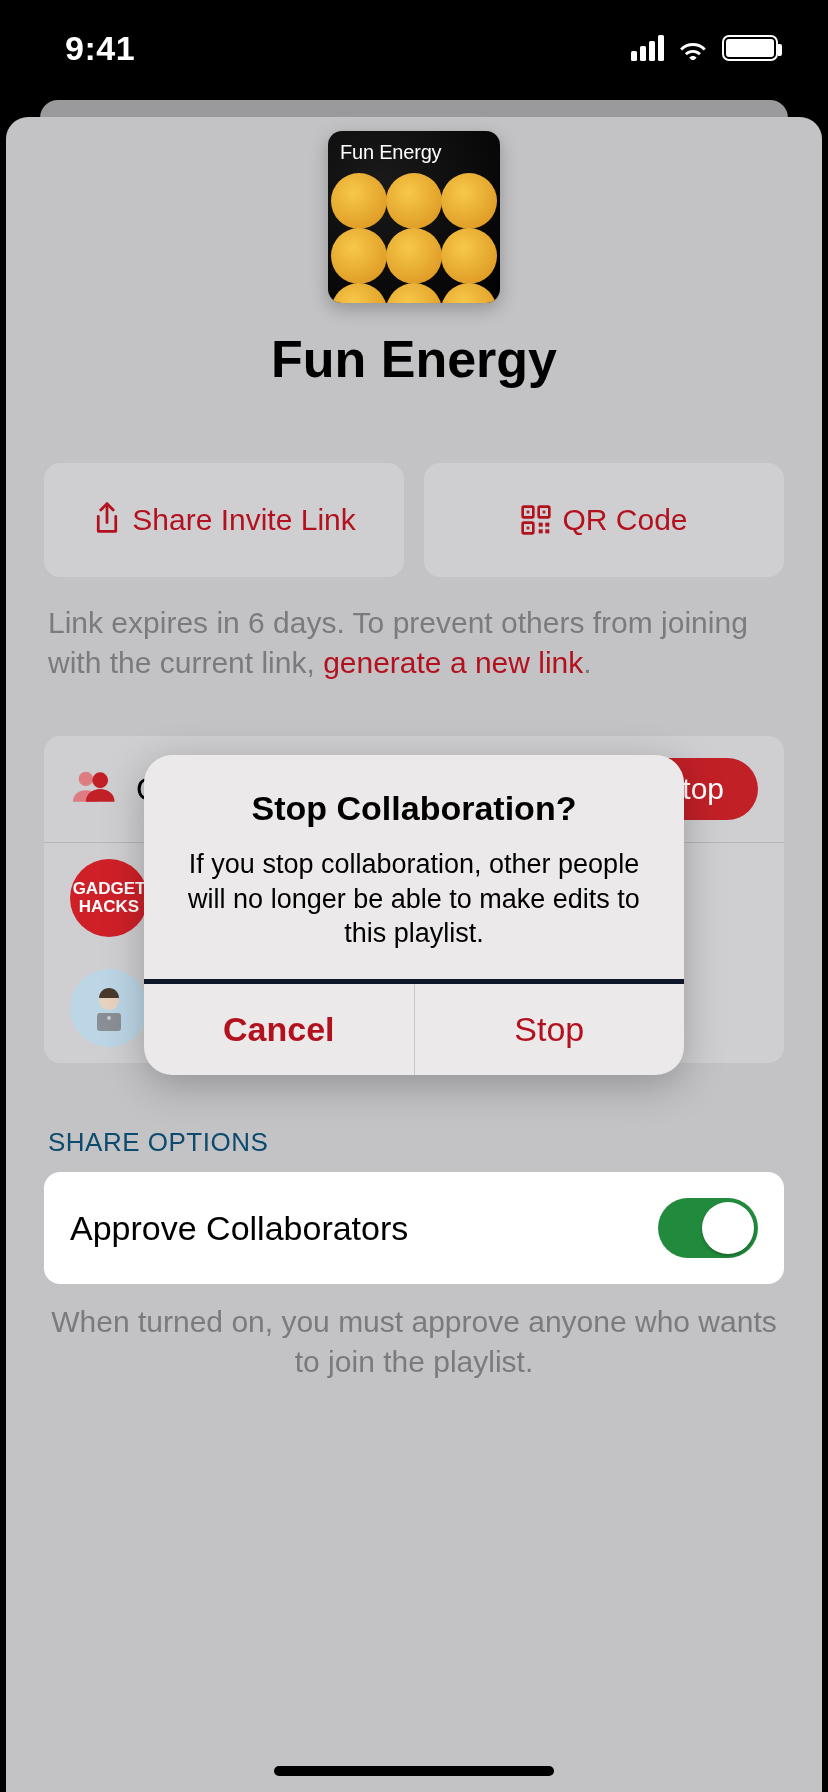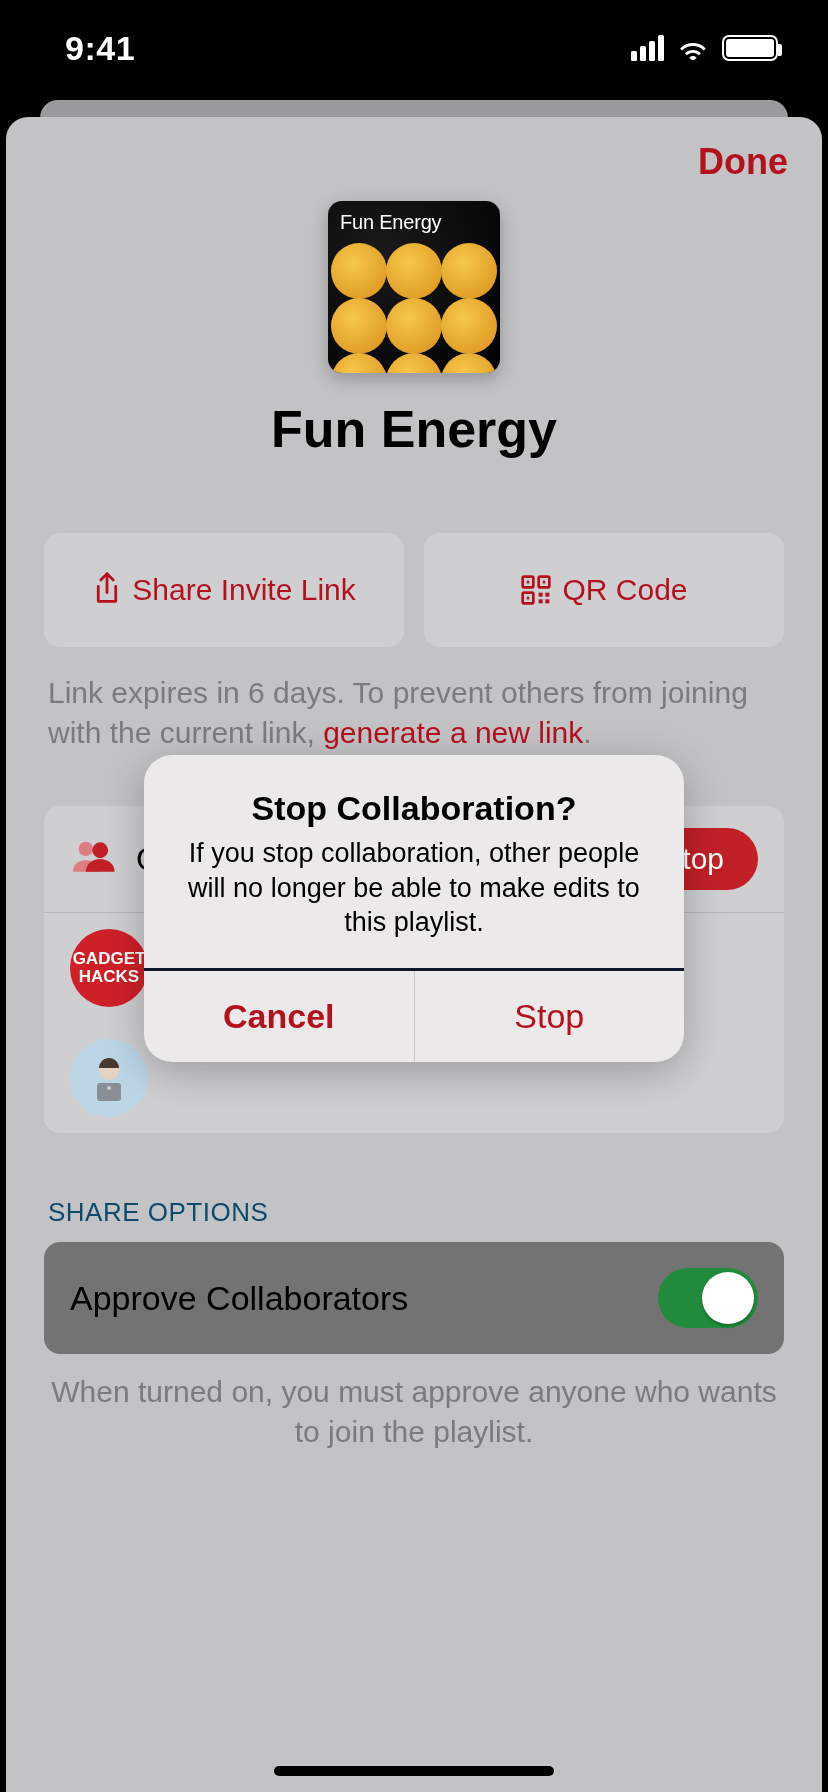--- a/index.html
+++ b/index.html
@@ -167,21 +167,21 @@
   .avatar.blue svg { display:block; }
 
   .section-label {
     padding: 64px 42px 14px;
     color:#0c4a6e;
     font-size:26px;
     letter-spacing:0.5px;
   }
   .option-row {
     margin: 0 38px;
-    background:#737373;
+    background:#ffffff;
     border-radius:16px;
     padding: 26px 26px;
     display:flex; align-items:center; justify-content:space-between;
   }
   .option-row .lbl { font-size:34px; color:#000; }
   .switch {
     width:100px; height:60px; border-radius:60px;
     background:#218a3c;
     position:relative;
   }
@@ -216,23 +216,23 @@
     width:540px;
     left:50%; transform:translateX(-50%);
     top:755px;
     background:#ebe9ea;
     border-radius:28px;
     overflow:hidden;
     z-index:30;
     box-shadow: 0 10px 40px rgba(0,0,0,0.25);
   }
   .alert-body { padding: 34px 30px 28px; text-align:center; }
-  .alert-title { font-size:34px; font-weight:600; color:#000; margin-bottom:8px;}
+  .alert-title { font-size:34px; font-weight:600; color:#000; margin-bottom:19px;}
   .alert-msg { font-size:27px; color:#000; line-height:1.28; }
-  .alert-actions { display:flex; border-top:3px solid #0f172a; }
+  .alert-actions { display:flex; border-top:5px solid #0f172a; }
   .alert-actions button {
     flex:1; background:none; border:none;
     font-size:34px; color:#b3111e;
     padding: 26px 0;
   }
   .alert-actions button:first-child { font-weight:600; border-right:1px solid #c9c8c9;}
 </style>
 </head>
 <body>
 
@@ -253,23 +253,20 @@
     <div class="battery">
         <div class="fill"></div>
       </div>
   </div>
 </div>
 
 <div class="sheet-behind"></div>
 
 <div class="sheet">
 
-  <div class="sheet-header">
-    <button class="done-btn">Done</button>
-  </div>
 
   <div class="artwork-wrap">
     <div class="artwork">
       <div class="label">Fun Energy</div>
       <div class="dots">
         <div class="dot r1c1"></div>
           <div class="dot r1c2"></div>
           <div class="dot r1c3"></div>
         <div class="dot r2c1"></div>
           <div class="dot r2c2"></div>

